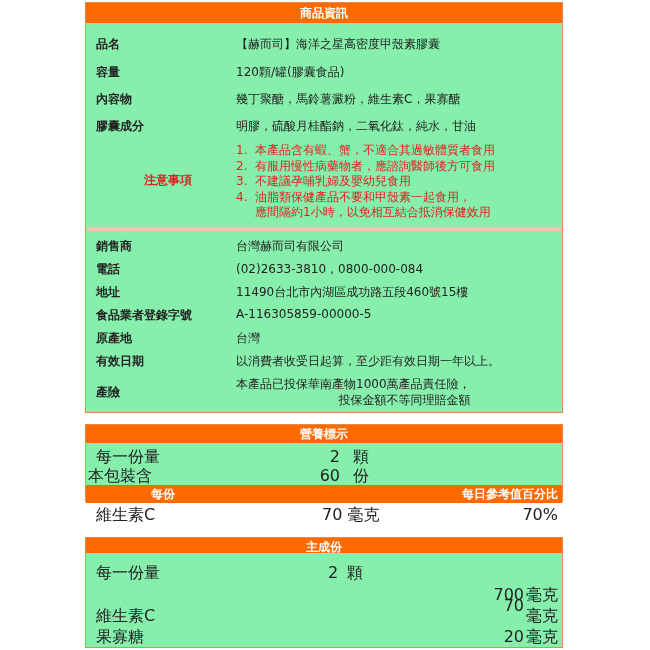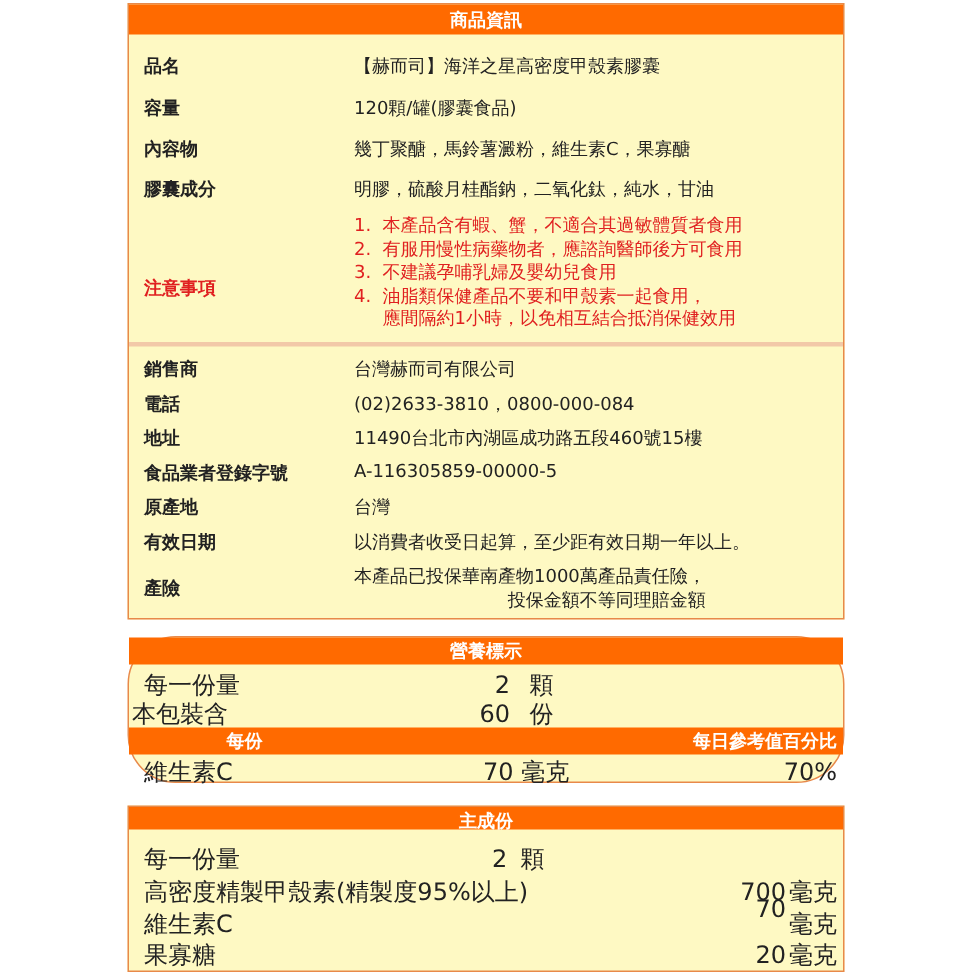--- a/index.html
+++ b/index.html
@@ -1,18 +1,18 @@
 <!DOCTYPE html>
 <html><head>
 <meta charset="utf-8">
 <style>
   html, body { margin:0; padding:0; background:#ffffff; }
   body { width:650px; height:650px; position:relative; overflow:hidden;
          font-family:"DejaVu Sans", "Liberation Sans", sans-serif; color:#222; }
-  .box { position:absolute; left:85px; width:478px; border:1.5px solid #e8894a; box-sizing:border-box; background:#fef9c3; }
+  .box { position:absolute; left:85px; width:478px; border:1.5px solid #e8894a; box-sizing:border-box; background:#86efac; }
   .hdr { background:#ff6a00; color:#fff; text-align:center; font-weight:bold; font-size:12px; height:20px; line-height:20px; }
   .row { position:relative; font-size:12px; }
   .lbl { position:absolute; left:10px; font-weight:bold; }
   .val { position:absolute; left:150px; }
   .warn { color:#e02020; }
   .sep { position:absolute; left:0; right:0; height:3px; background:#f2c9a8; }
   .r2 { position:absolute; font-size:16px; }
   .subhdr { position:absolute; left:0; right:0; background:#ff6a00; color:#fff; font-size:12px; font-weight:bold; height:18px; line-height:18px; }
 </style>
 </head>
@@ -32,21 +32,21 @@
   <div class="row" style="position:absolute;top:88px;left:0;right:0;">
     <span class="lbl">內容物</span>
     <span class="val">幾丁聚醣，馬鈴薯澱粉，維生素C，果寡醣</span>
   </div>
   <div class="row" style="position:absolute;top:115px;left:0;right:0;">
     <span class="lbl">膠囊成分</span>
     <span class="val">明膠，硫酸月桂酯鈉，二氧化鈦，純水，甘油</span>
   </div>
 
   <div class="row warn" style="position:absolute;top:140px;left:0;right:0;height:80px;">
-    <span class="lbl" style="top:41px;">注意事項</span>
+    <span class="lbl" style="top:29px;margin-left:48px;">注意事項</span>
     <div class="val" style="line-height:15.5px;">
       <div style="white-space:pre;">1.  本產品含有蝦、蟹，不適合其過敏體質者食用</div>
       <div style="white-space:pre;">2.  有服用慢性病藥物者，應諮詢醫師後方可食用</div>
       <div style="white-space:pre;">3.  不建議孕哺乳婦及嬰幼兒食用</div>
       <div style="white-space:pre;">4.  油脂類保健產品不要和甲殼素一起食用，</div>
       <div style="white-space:pre;">     應間隔約1小時，以免相互結合抵消保健效用</div>
     </div>
   </div>
 
   <div class="sep" style="top:225px;"></div>
@@ -77,21 +77,21 @@
   </div>
   <div class="row" style="position:absolute;top:373px;left:0;right:0;">
     <span class="lbl" style="top:8px;">產險</span>
     <div class="val" style="line-height:16px;text-align:right;">
       <div>本產品已投保華南產物1000萬產品責任險，</div>
       <div>投保金額不等同理賠金額</div>
     </div>
   </div>
 </div>
 
-<div class="box" style="top:424px;height:98px;border-radius:32px;">
+<div class="box" style="top:424px;height:78px;">
   <div class="hdr" style="height:18px;line-height:18px;">營養標示</div>
   <span class="r2" style="left:10px;top:22px;">每一份量</span>
   <span class="r2" style="right:222px;top:22px;">2</span>
   <span class="r2" style="left:267px;top:22px;">顆</span>
   <span class="r2" style="left:2px;top:41px;">本包裝含</span>
   <span class="r2" style="right:222px;top:41px;">60</span>
   <span class="r2" style="left:267px;top:41px;">份</span>
 
   <div class="subhdr" style="top:60px;">
     <span style="position:absolute;left:65px;">每份</span>
@@ -102,21 +102,20 @@
   <span class="r2" style="left:236px;top:80px;">70 毫克</span>
   <span class="r2" style="right:4px;top:80px;">70%</span>
 </div>
 
 <div class="box" style="top:537px;height:111px;">
   <div class="hdr" style="height:15px;line-height:19px;">主成份</div>
   <span class="r2" style="left:10px;top:25px;">每一份量</span>
   <span class="r2" style="left:242px;top:25px;">2</span>
   <span class="r2" style="left:261px;top:25px;">顆</span>
 
-  <span class="r2" style="left:10px;top:47px;">高密度精製甲殼素(精製度95%以上)</span>
   <span class="r2" style="right:38px;top:47px;">700</span>
   <span class="r2" style="right:4px;top:47px;">毫克</span>
 
   <span class="r2" style="left:10px;top:68px;">維生素C</span>
   <span class="r2" style="right:38px;top:58px;">70</span>
   <span class="r2" style="right:4px;top:68px;">毫克</span>
 
   <span class="r2" style="left:10px;top:89px;">果寡糖</span>
   <span class="r2" style="right:38px;top:89px;">20</span>
   <span class="r2" style="right:4px;top:89px;">毫克</span>

